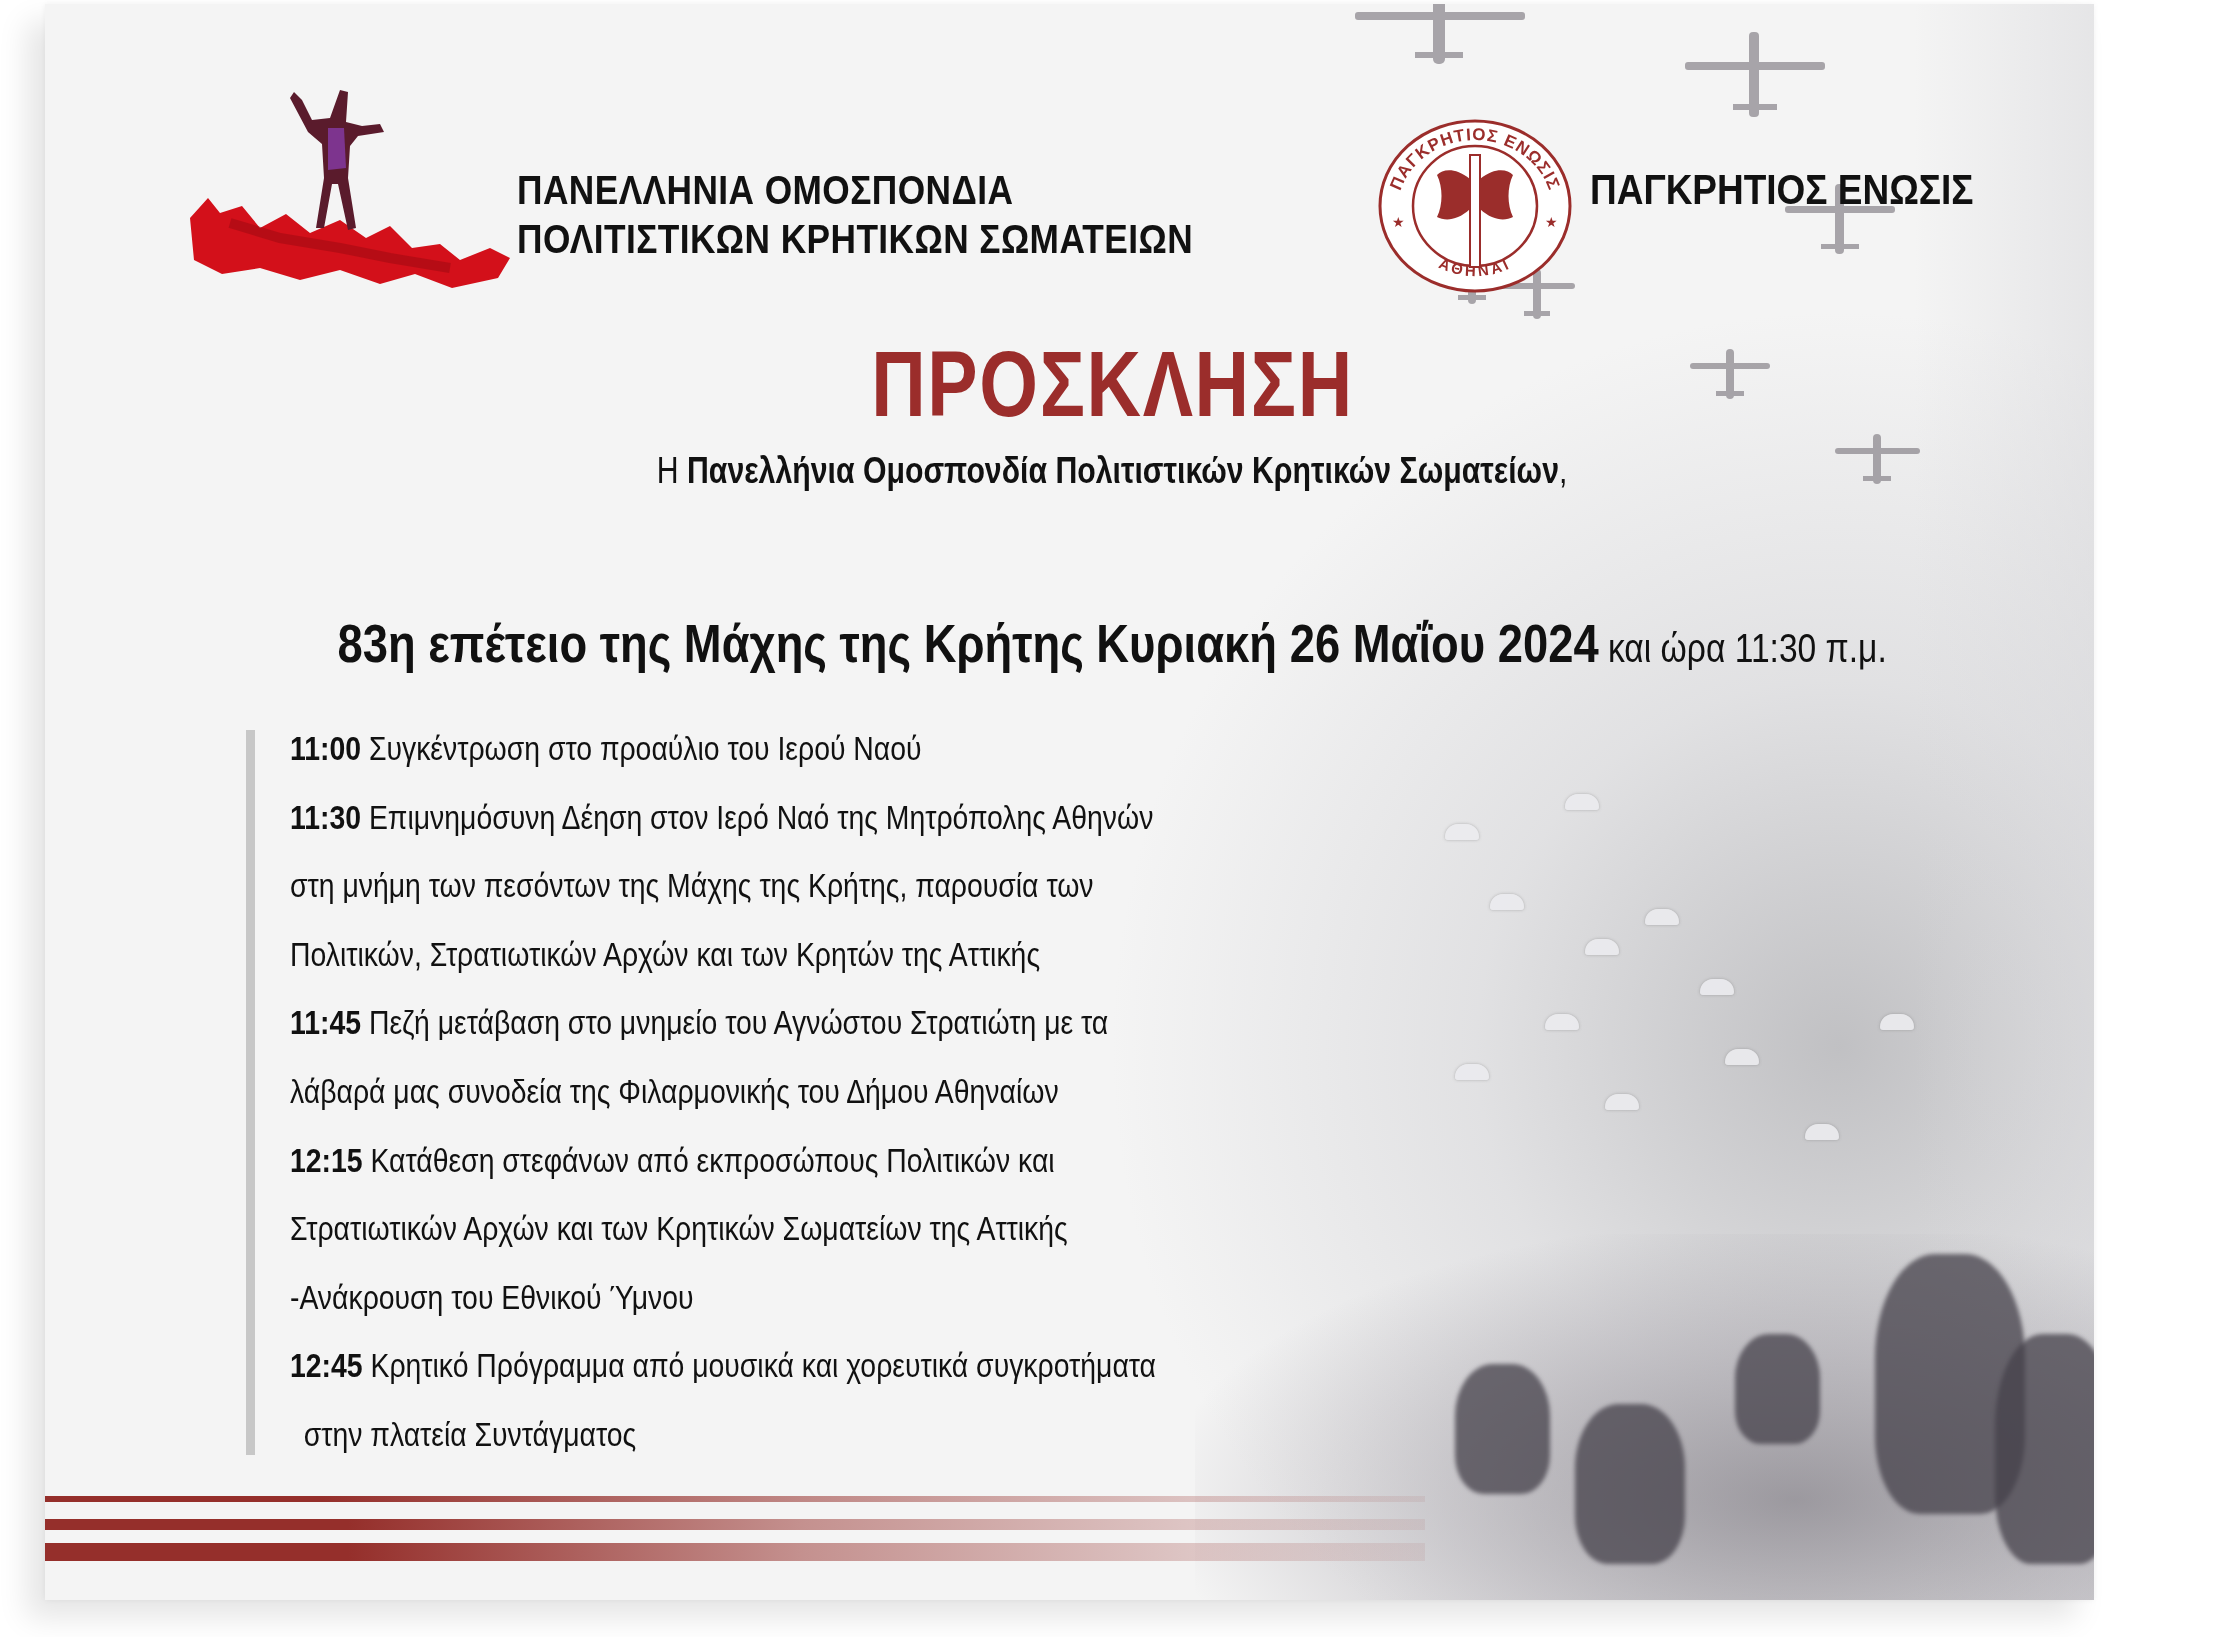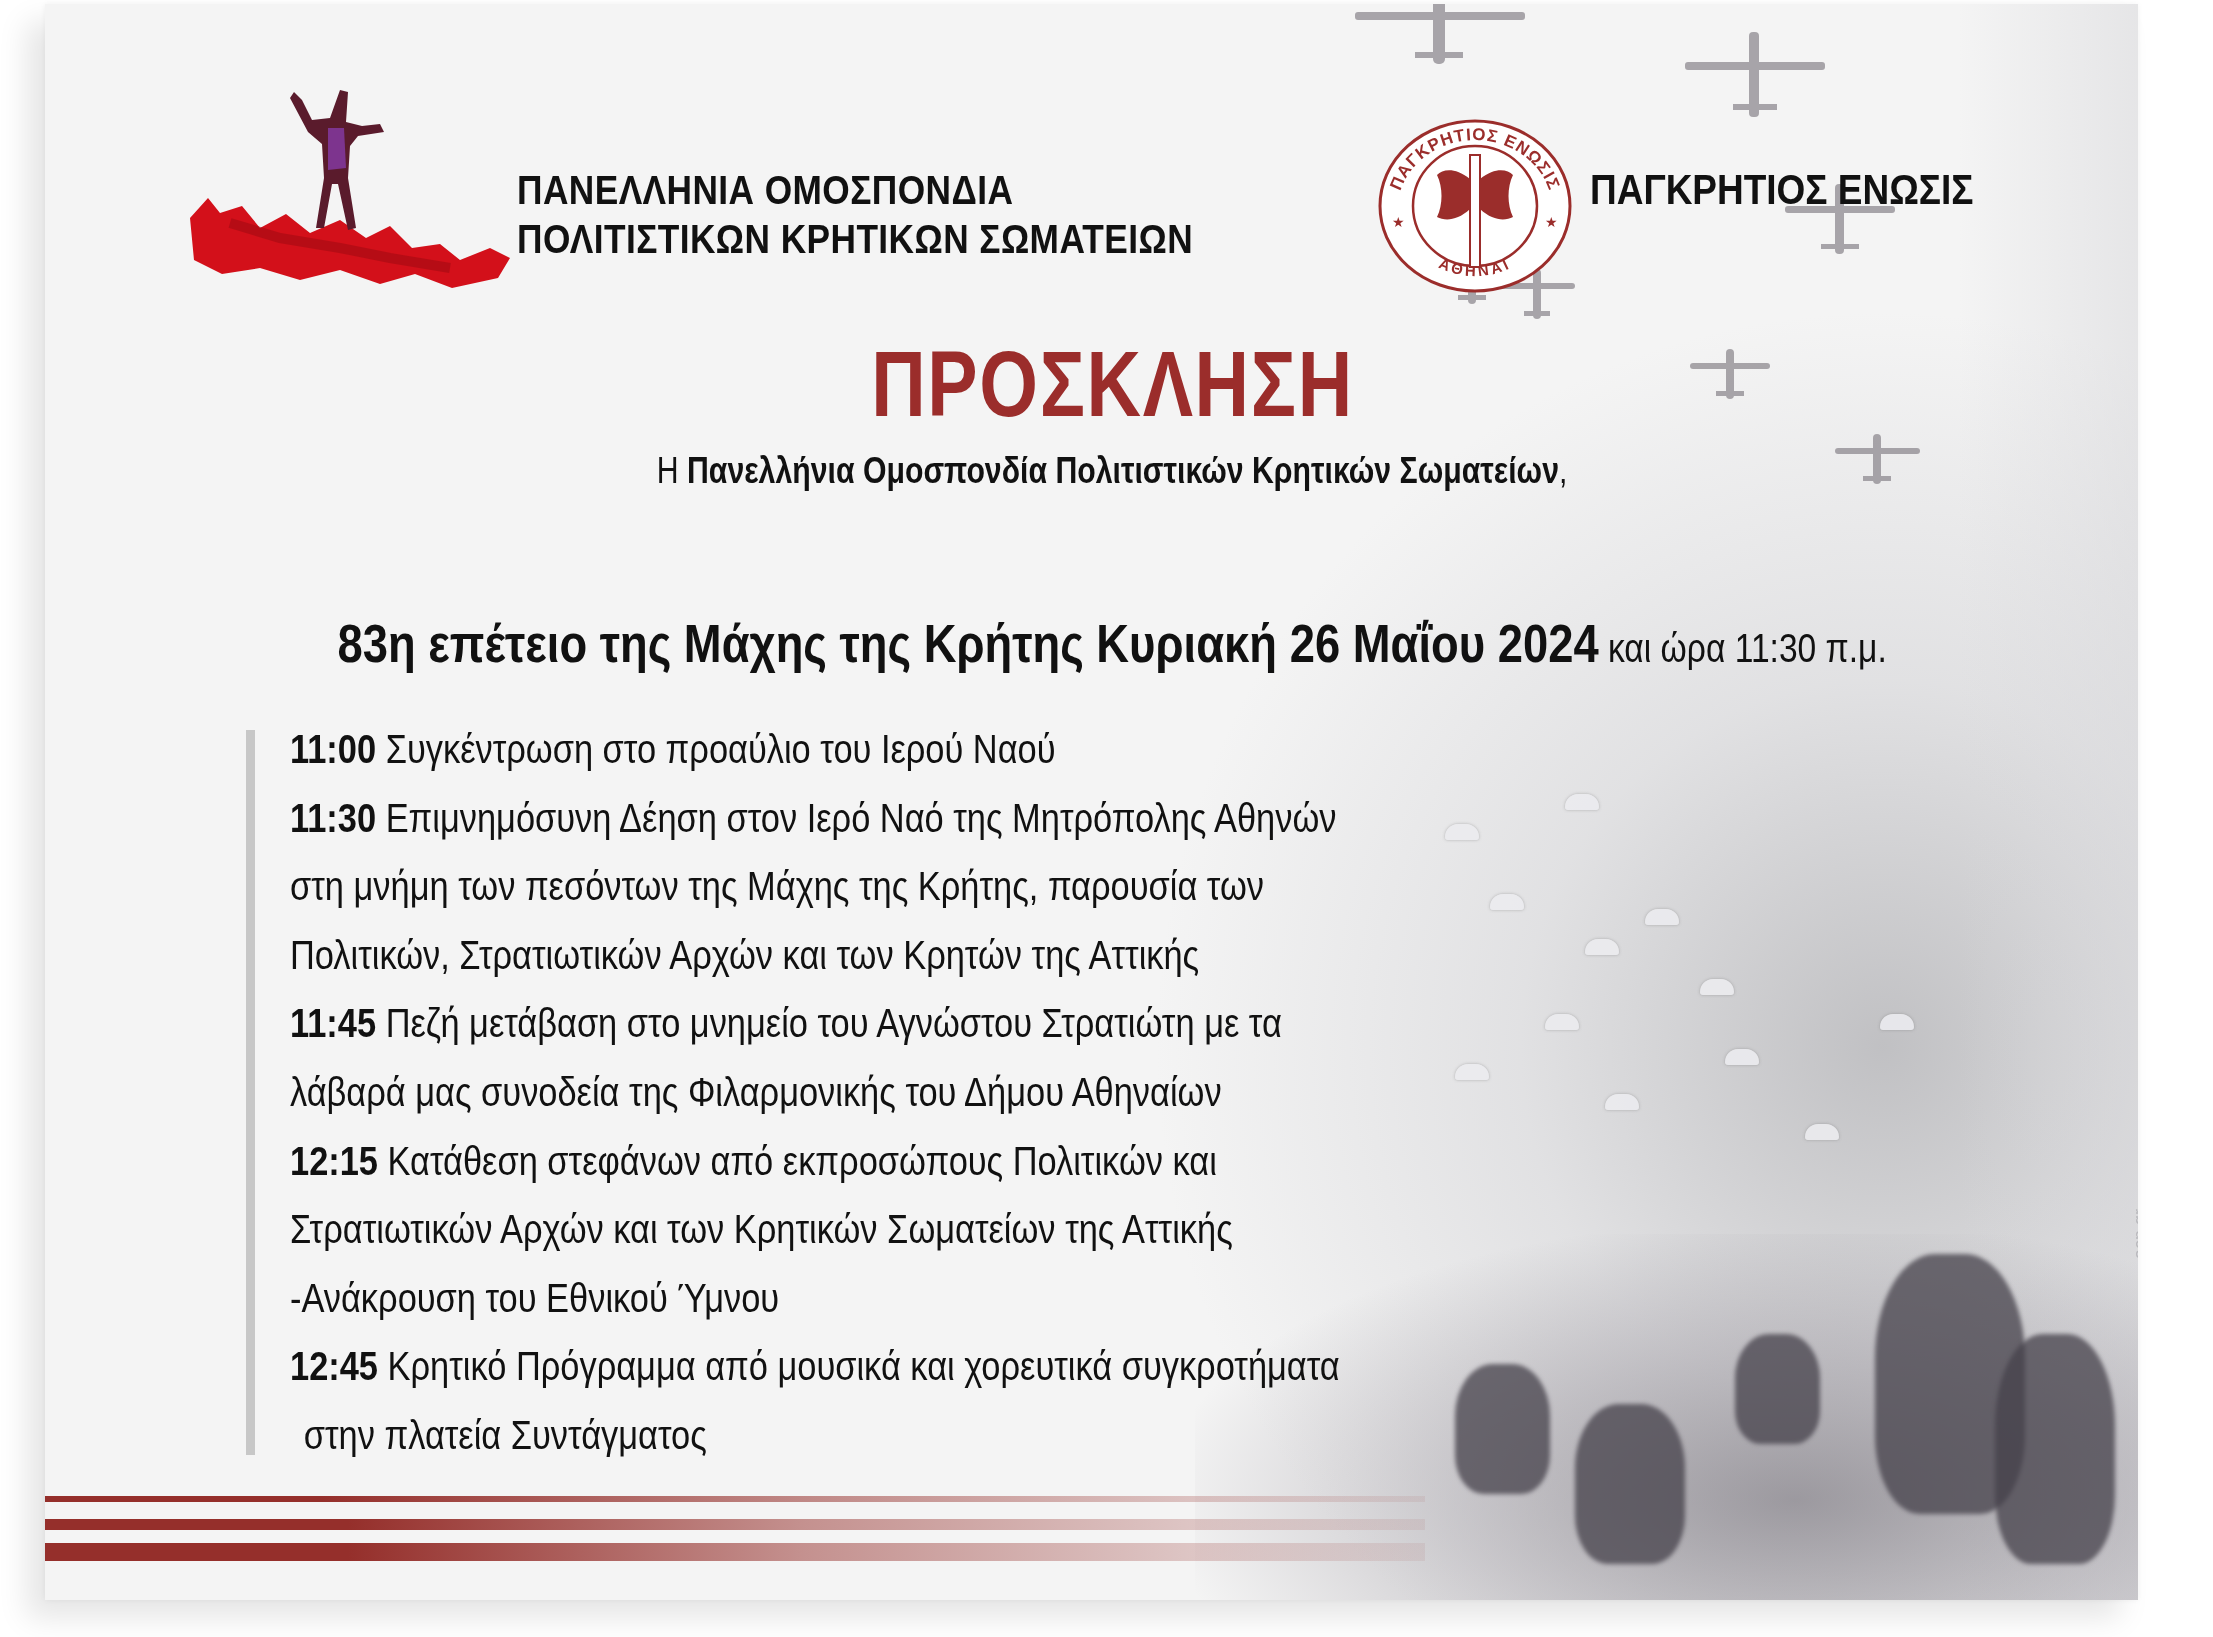--- a/index.html
+++ b/index.html
@@ -5,21 +5,20 @@
   html, body { margin:0; padding:0; }
   body {
     width:2213px; height:1637px; background:#ffffff; position:relative; overflow:hidden;
     font-family: "Liberation Sans", sans-serif;
   }
   .card {
     position:absolute; left:45px; top:4px; width:2049px; height:1596px;
     background:#f4f4f4;
     box-shadow: -18px 18px 28px rgba(0,0,0,0.10), 0 0 6px rgba(0,0,0,0.05);
     overflow:hidden;
-    padding-left:44px;
   }
   
   .photo {
     position:absolute; left:0; top:0; width:100%; height:100%; pointer-events:none;
   }
   .fog {
     position:absolute; right:-60px; top:300px; width:1050px; height:1350px;
     background: radial-gradient(ellipse at 70% 55%, rgba(150,150,155,0.55) 0%, rgba(190,190,195,0.35) 35%, rgba(244,244,244,0) 70%);
   }
   .fog2 {
@@ -51,21 +50,21 @@
   }
   .intro { position:absolute; left:0; width:2135px; text-align:center; white-space:nowrap; color:#111; }
   .intro .sc { display:inline-block; transform:scaleX(0.84); transform-origin:center; }
   .l1 { top:446px; font-size:36px; }
   .l2 { top:540px; font-size:36px; }
   .l2 b { font-size:52px; }
   .l3 { top:608px; font-size:54px; }
   .l3 .tail { font-weight:normal; font-size:40px; }
 
   .sched-bar { position:absolute; left:201px; top:726px; width:9px; height:725px; background:#c7c7c7; }
-  .sched { position:absolute; left:245px; top:716px; font-size:40px; color:#111; }
+  .sched { position:absolute; left:245px; top:716px; font-size:33px; color:#111; }
   .sched .row { height:68.6px; line-height:58px; white-space:nowrap; transform:scaleX(0.86); transform-origin:left center; }
   .sched .row b { font-weight:bold; }
   .sched .indent { padding-left:16px; }
 
   .stripe { position:absolute; left:0; }
   .s1 { top:1492px; height:6px;  width:1380px; background:linear-gradient(90deg,#952f2b 0%,#952f2b 20%,rgba(149,47,43,0.55) 55%,rgba(149,47,43,0.08) 100%); }
   .s2 { top:1515px; height:11px; width:1380px; background:linear-gradient(90deg,#952f2b 0%,#952f2b 22%,rgba(149,47,43,0.5) 55%,rgba(149,47,43,0.08) 100%); }
   .s3 { top:1539px; height:18px; width:1380px; background:linear-gradient(90deg,#952f2b 0%,#952f2b 22%,rgba(149,47,43,0.5) 55%,rgba(149,47,43,0.08) 100%); }
 
   .watermark {

